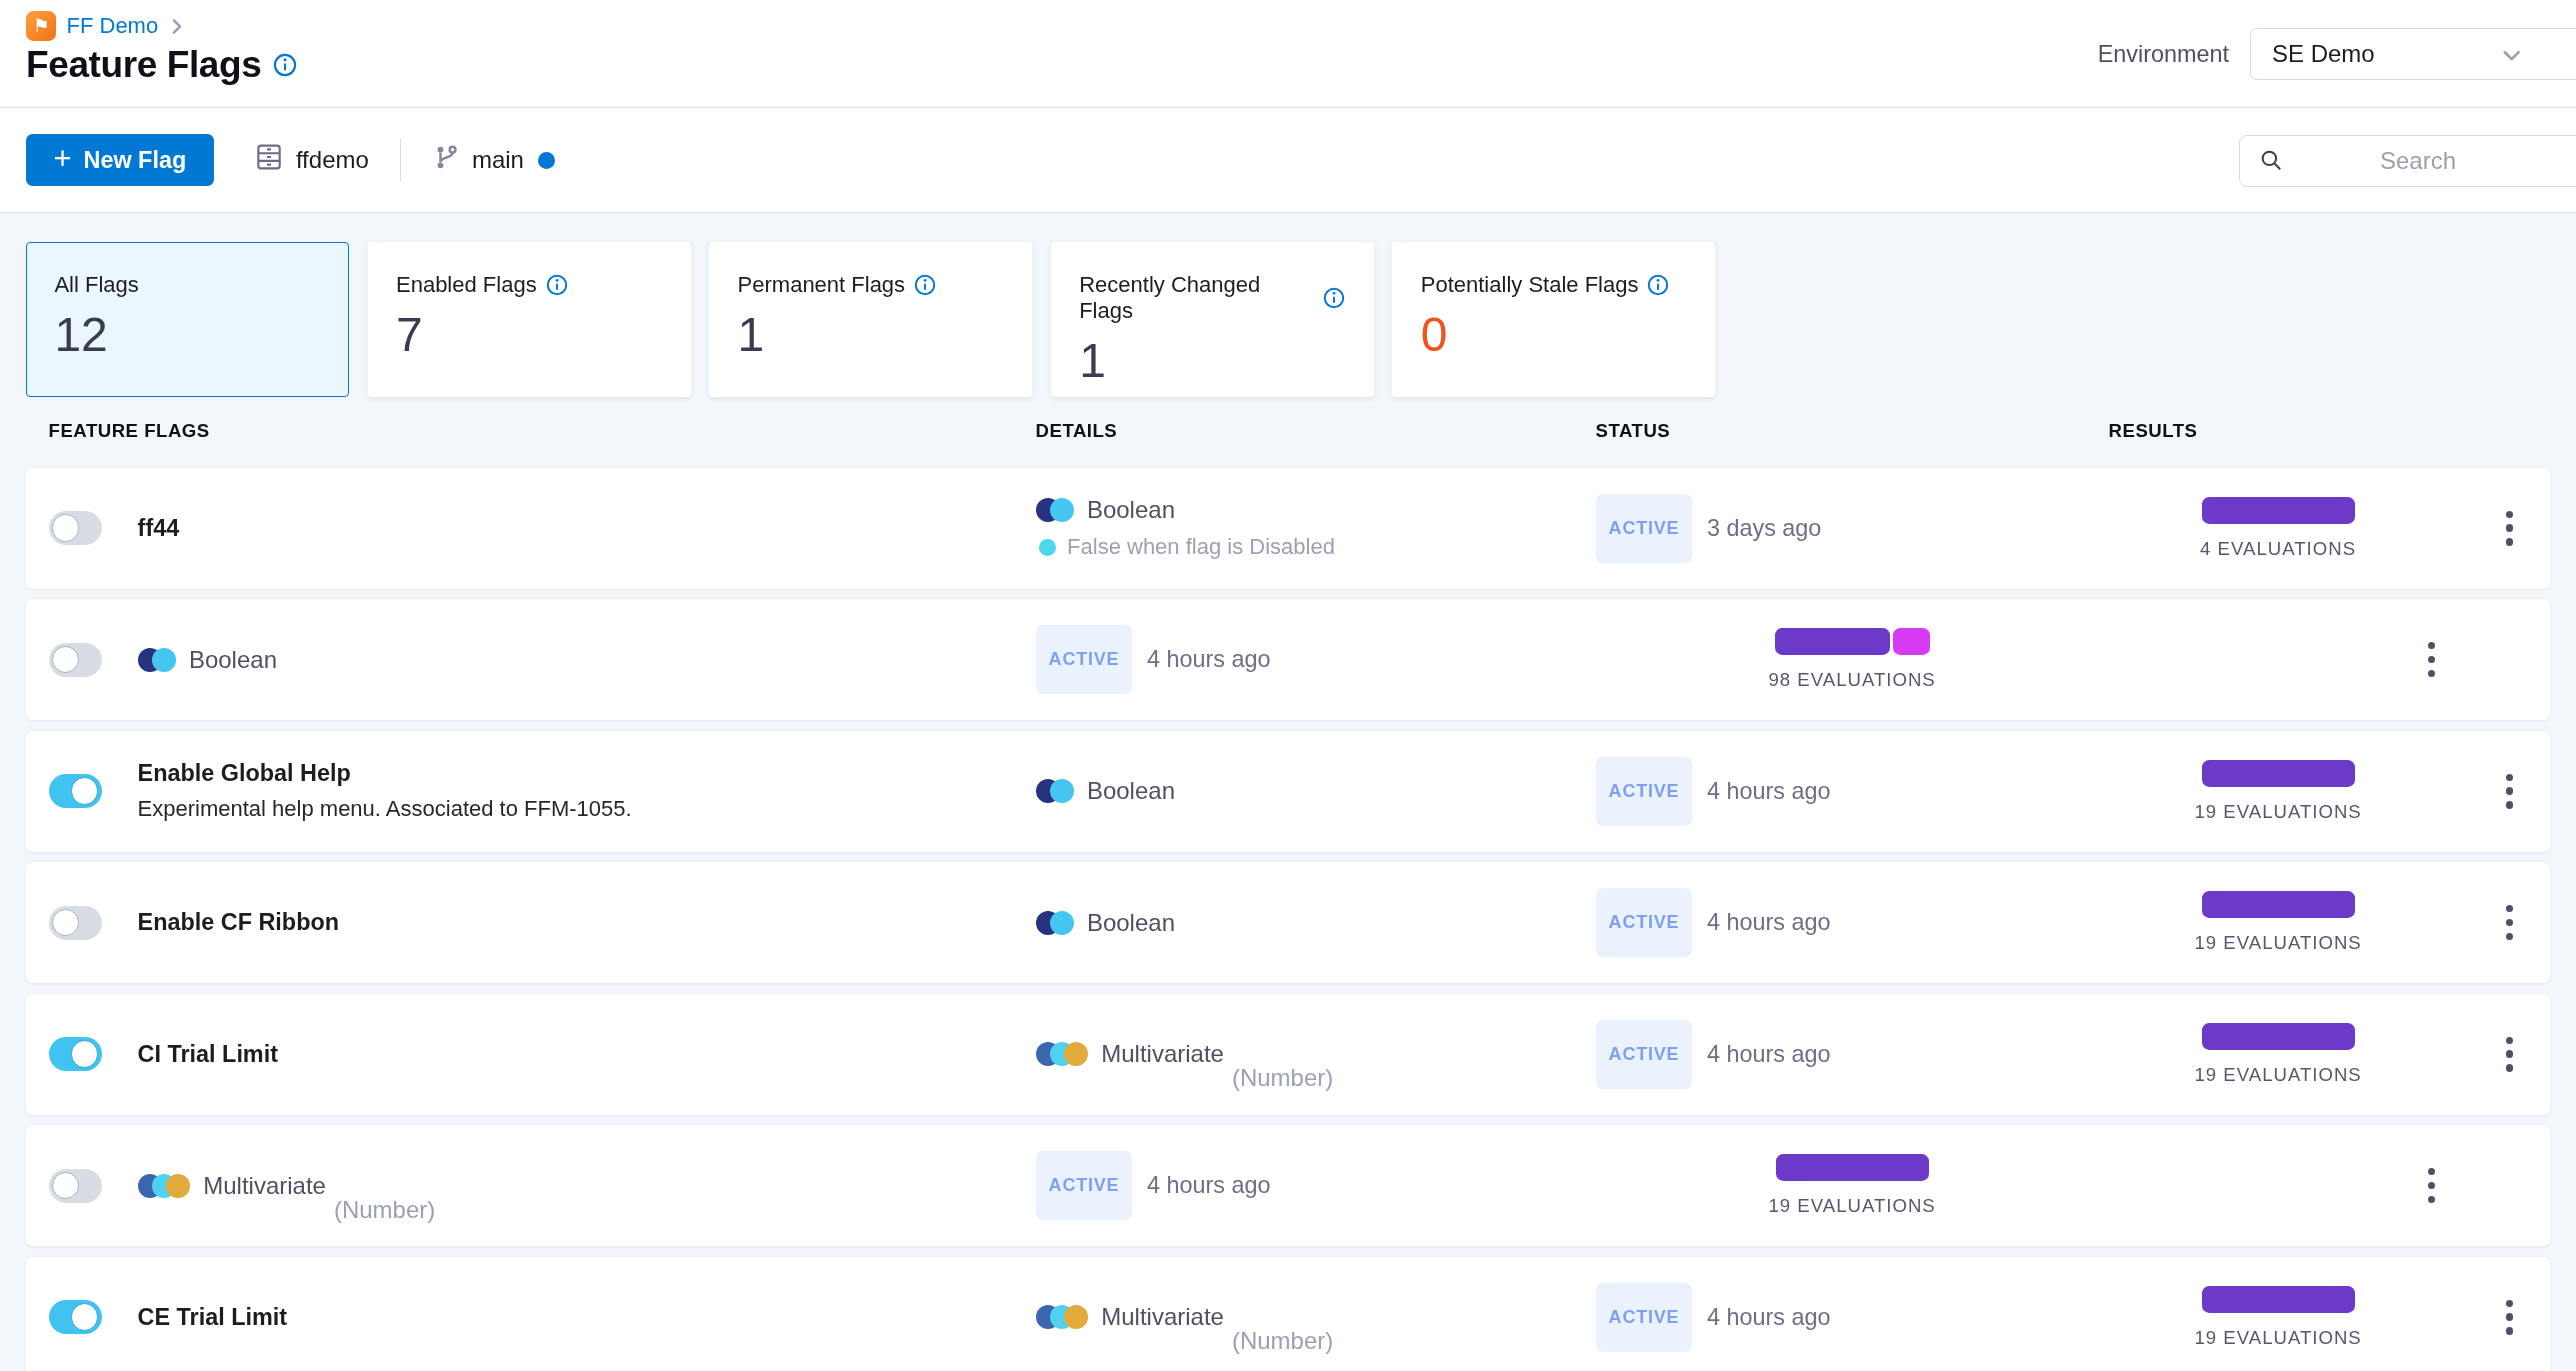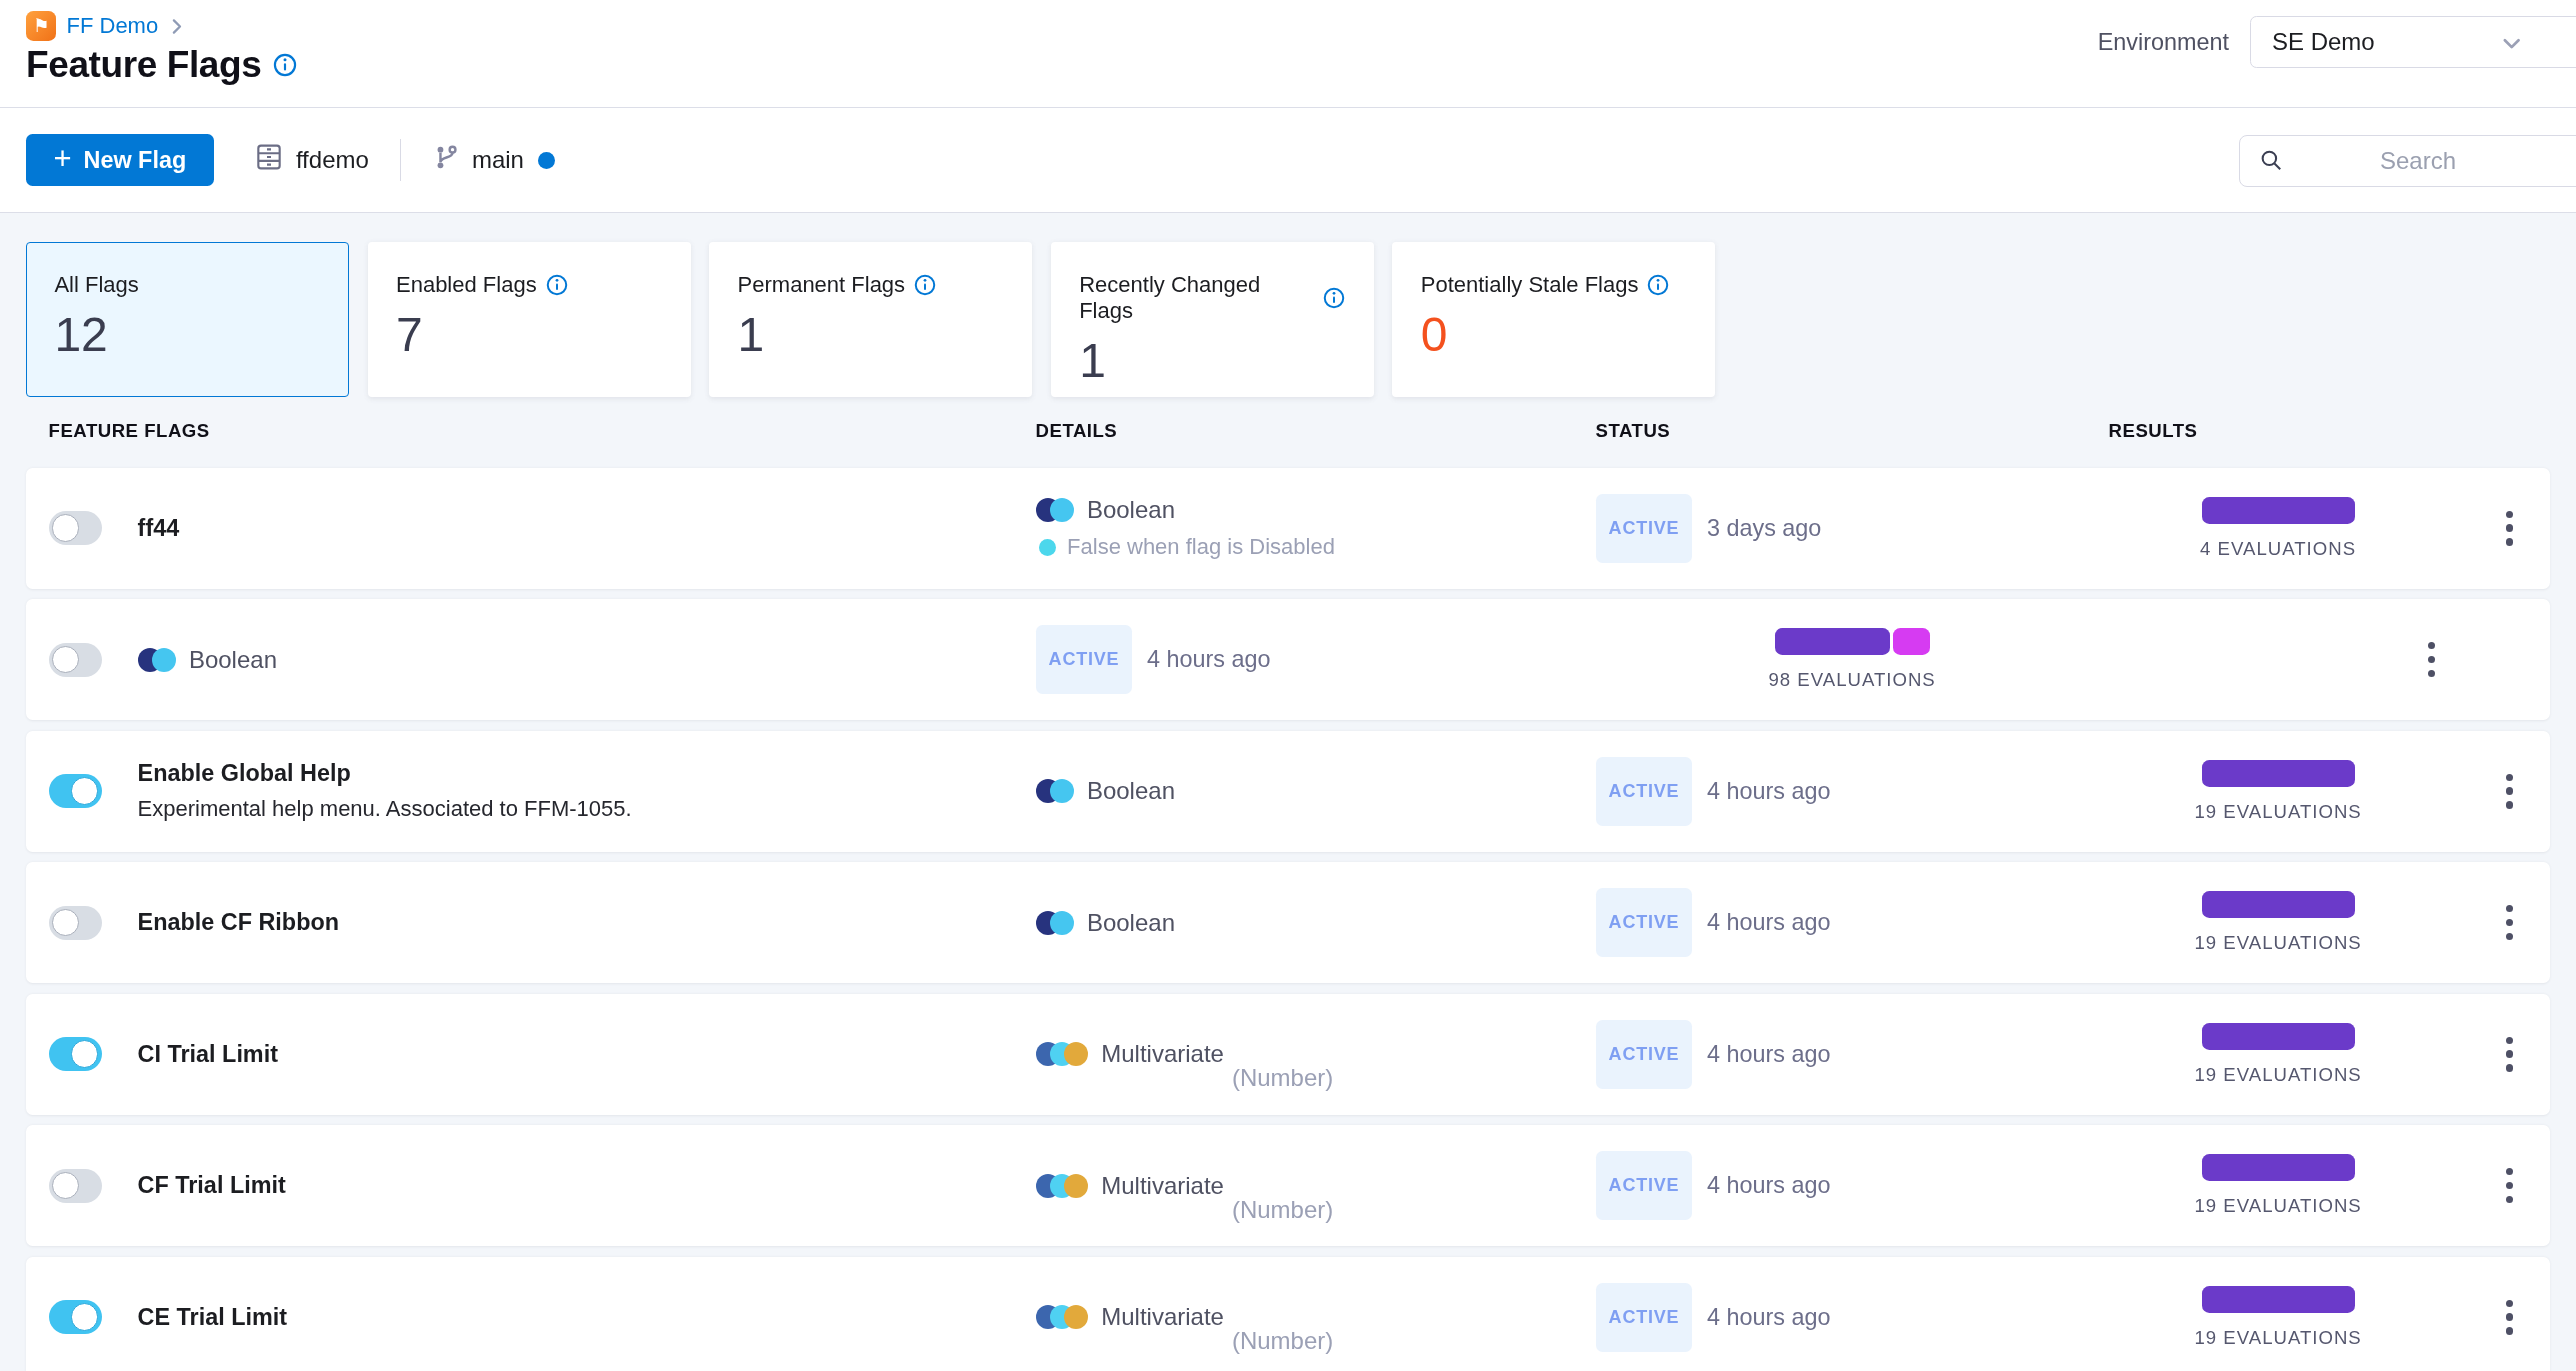--- a/index.html
+++ b/index.html
@@ -13,21 +13,21 @@
   
   .app-header { position:relative; height:108px; background:#fff; border-bottom:0.8px solid #DCDEE8; }
   .breadcrumb { position:absolute; top:11.3px; left:26px; display:flex; align-items:center; }
   .ff-logo { width:30px; height:30px; border-radius:7.3px; background:linear-gradient(135deg,#FFA13E,#F07117);
              color:#fff; display:flex; align-items:center; justify-content:center; font-size:18.6px; }
   .crumb-label { color:#0278D5; font-size:22px; margin-left:10.5px; cursor:pointer; }
   .crumb-chev { margin-left:8px; display:flex; }
   .page-title-row { position:absolute; top:44px; left:26px; display:flex; align-items:center; }
   .page-title { font-size:37px; font-weight:bold; color:#101018; letter-spacing:-0.4px; }
   .page-title-row .info-ico { margin-left:12px; display:flex; }
-  .env { position:absolute; top:16px; right:0; display:flex; align-items:center; }
+  .env { position:absolute; top:28px; right:0; display:flex; align-items:center; }
   .env-label { font-size:23.4px; color:#4F5162; margin-right:21px; }
   .env-select { position:relative; width:358px; height:52px; border:1.6px solid #D9DAE5; border-radius:6.5px;
                 background:#fff; display:flex; align-items:center; padding-left:21px; margin-right:-32px;
                 font-size:24px; color:#1C1D21; cursor:pointer; }
   .env-select .chev { position:absolute; right:82px; top:13px; }
 
   
   .toolbar { position:relative; height:105px; background:#fff; border-bottom:0.8px solid #DCDEE8;
              display:flex; align-items:center; padding-left:26px; }
   .btn-primary { display:flex; align-items:center; height:52px; padding:0 27.4px; background:#0278D5; color:#fff;
@@ -437,23 +437,20 @@
             <span class="kdot"></span>
           </div>
         </div>
       </div>
       <div class="flag-row">
         <div class="cell cell-toggle">
           <div class="toggle off">
             <div class="knob"></div>
           </div>
         </div>
-        <div class="cell cell-name">
-          <div class="flag-name">CF Trial Limit</div>
-        </div>
         <div class="cell cell-details">
           <div class="type-line">
             <span class="type-icon">
               <span class="type-bubble" style="background: rgb(60, 102, 174);"></span>
               <span class="type-bubble" style="background: rgb(79, 209, 242);"></span>
               <span class="type-bubble" style="background: rgb(226, 169, 59);"></span>
             </span>
             <span class="type-label">Multivariate</span>
             <span class="type-note">(Number)</span>
           </div>

